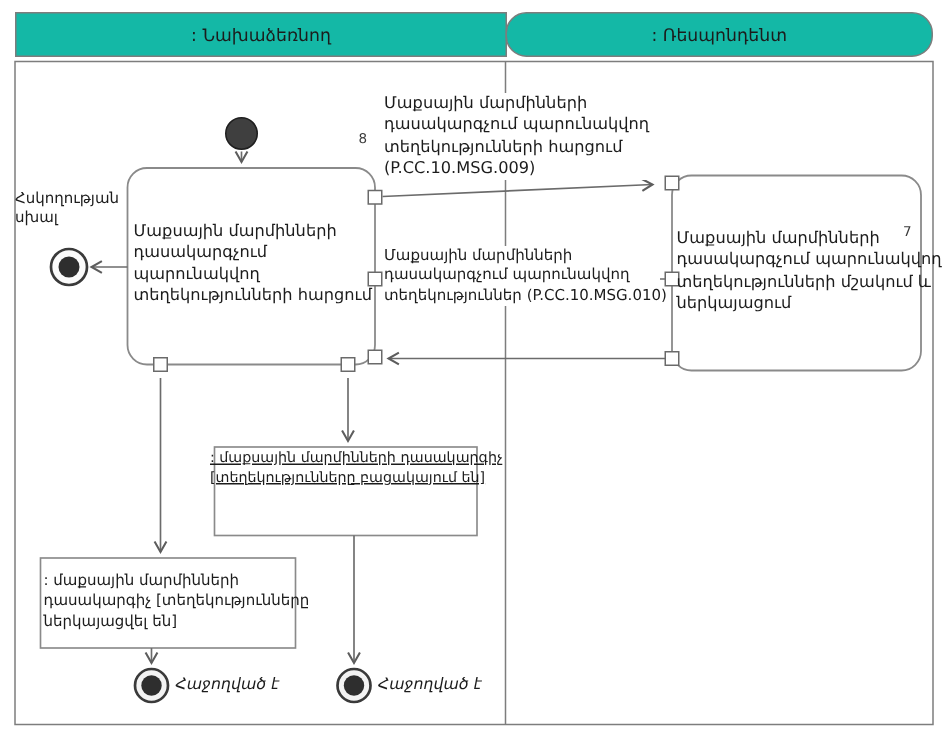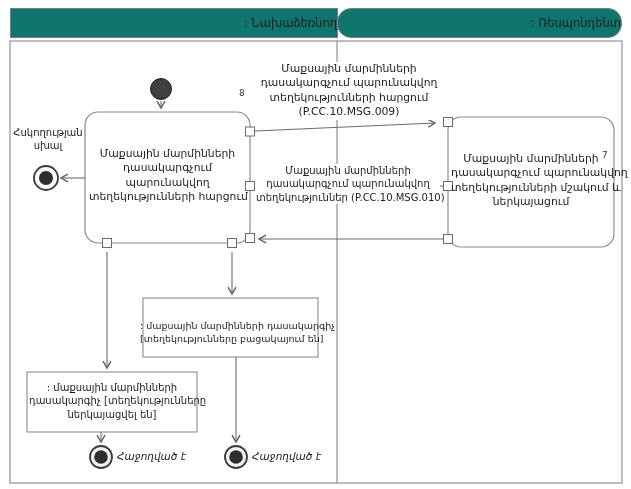--- a/index.html
+++ b/index.html
@@ -1,24 +1,24 @@
 <!DOCTYPE html>
 <html><head>
 <meta charset="utf-8">
 <style>
   html,body{margin:0;padding:0;background:#fff;}
   .page{position:relative;width:631px;height:489px;background:#ffffff;
         font-family:"DejaVu Sans",sans-serif;color:#1c1c1c;overflow:hidden;}
   .hdr{position:absolute;top:8px;height:30px;border:1px solid #7d7d7d;
-       box-sizing:border-box;display:flex;align-items:center;justify-content:flex-end;
-       font-size:11.5px;background:#0f766e;z-index:3;}
+       box-sizing:border-box;display:flex;align-items:center;justify-content:center;
+       font-size:11.5px;background:#14b8a6;z-index:3;}
   .hdr-left{left:10px;width:328px;}
   .hdr-right{left:337px;width:285px;border-radius:14px;}
   svg.layer{position:absolute;left:0;top:0;z-index:1;}
-  .lbl{position:absolute;z-index:2;text-align:center;white-space:pre;
+  .lbl{position:absolute;z-index:2;text-align:left;white-space:pre;
        font-size:10.8px;line-height:1.34;}
   .lbl.bg{background:#ffffff;}
   .boxtxt{font-size:10.8px;}
   .small{font-size:10px;}
   .tiny{font-size:9.5px;}
   .note{position:absolute;z-index:2;font-size:9px;color:#3a3a3a;}
   .nodelbl{position:absolute;z-index:2;font-size:10.5px;white-space:pre;text-align:left;font-style:italic;}
 </style>
 </head>
 <body>
@@ -94,21 +94,21 @@
 
   <div class="lbl bg" style="left:256px;top:62px;width:186px;">Մաքսային մարմինների
 դասակարգչում պարունակվող
 տեղեկությունների հարցում
 (P.CC.10.MSG.009)</div>
   <span class="note" style="left:239px;top:88px;">8</span>
   <div class="lbl bg small" style="left:256px;top:164px;width:184px;">Մաքսային մարմինների
 դասակարգչում պարունակվող
 տեղեկություններ (P.CC.10.MSG.010)</div>
 
-  <div class="lbl tiny" style="left:140px;top:320px;width:181px;">: մաքսային մարմինների դասակարգիչ
+  <div class="lbl tiny" style="left:140px;top:300px;width:181px;text-decoration:underline;">: մաքսային մարմինների դասակարգիչ
 [տեղեկությունները բացակայում են]</div>
   <div class="lbl small" style="left:29px;top:381px;width:166px;">: մաքսային մարմինների
 դասակարգիչ [տեղեկությունները
 ներկայացվել են]</div>
 
   <div class="lbl small" style="left:10px;top:126px;width:76px;">Հսկողության
 սխալ</div>
   <div class="nodelbl" style="left:117px;top:450px;">Հաջողված է</div>
   <div class="nodelbl" style="left:252px;top:450px;">Հաջողված է</div>
 

